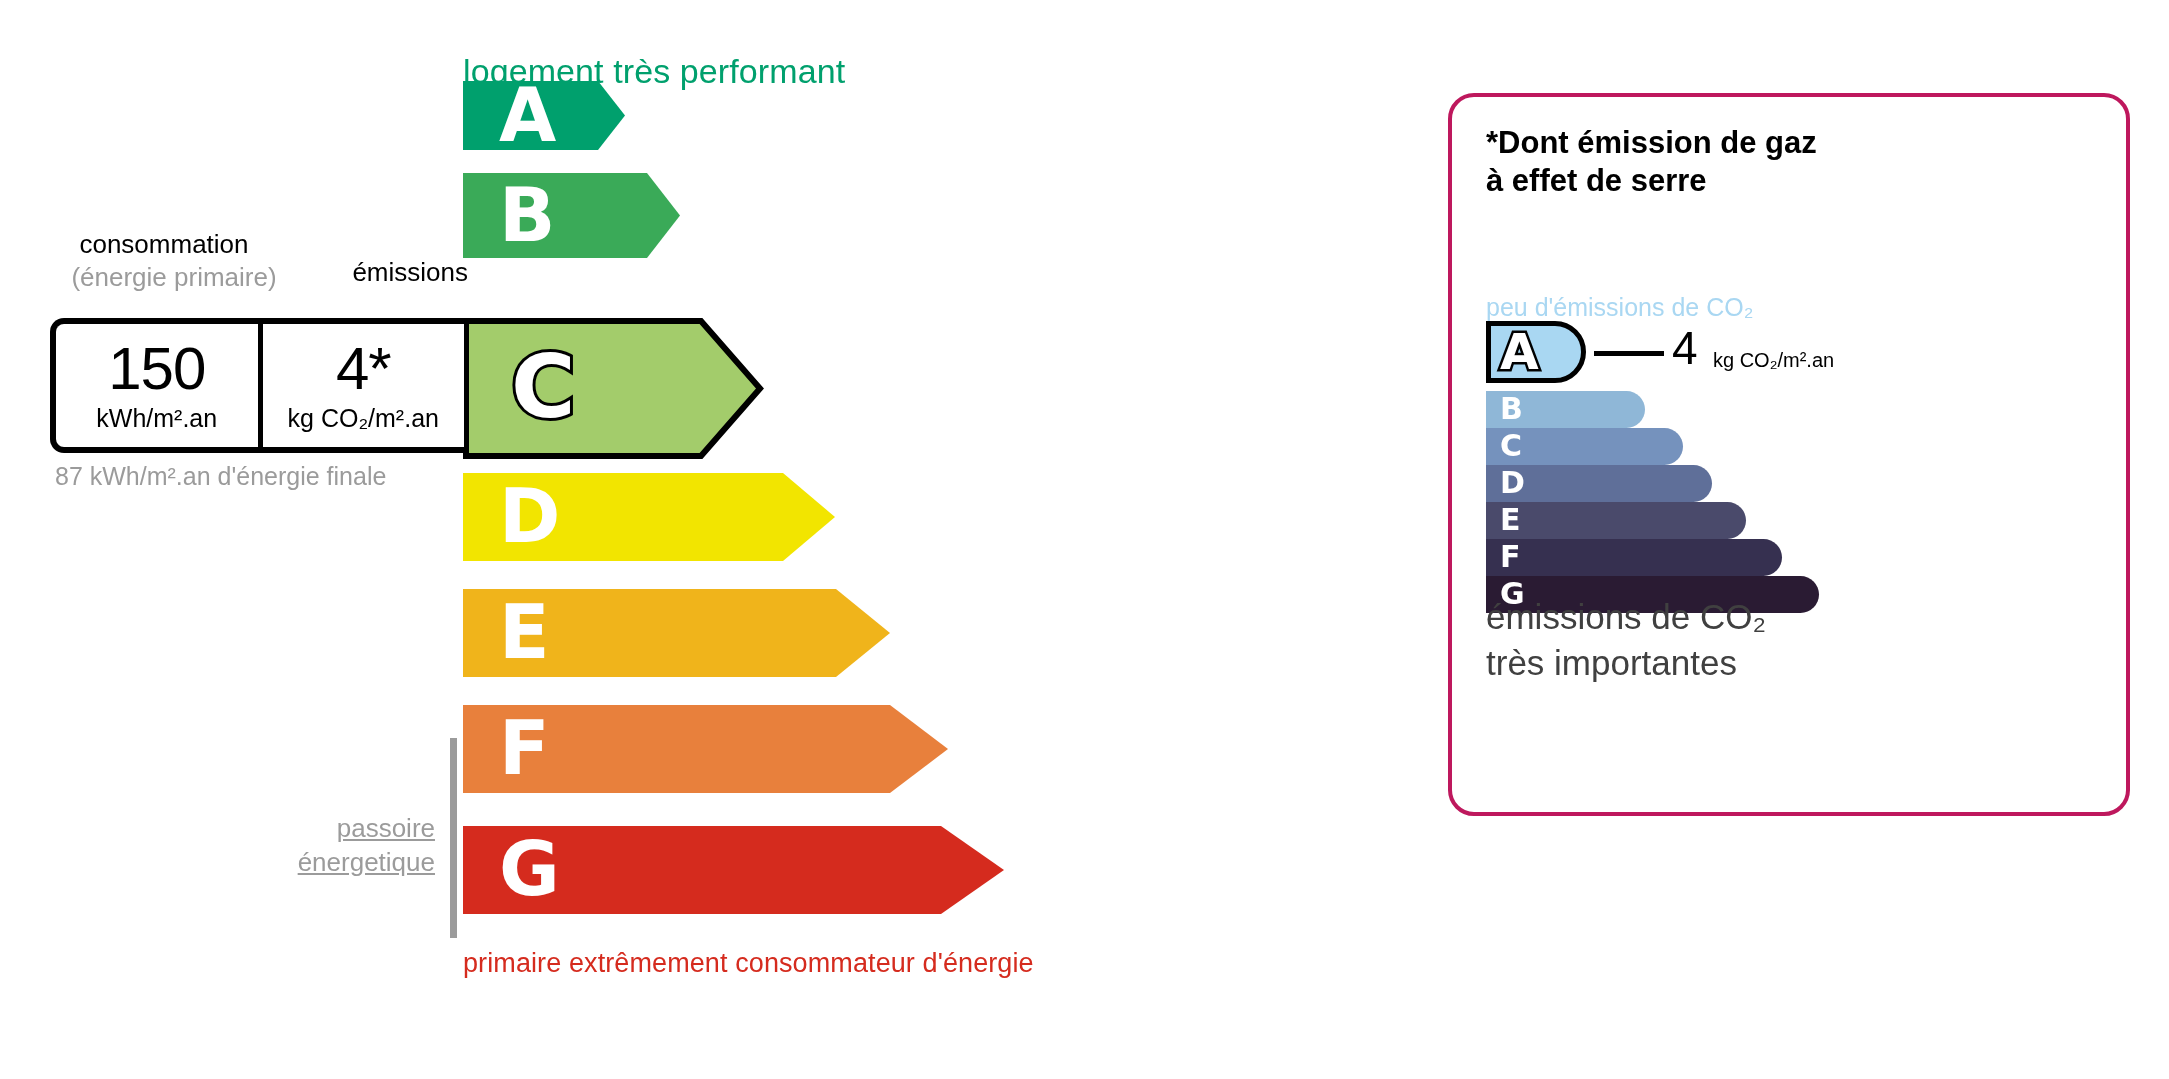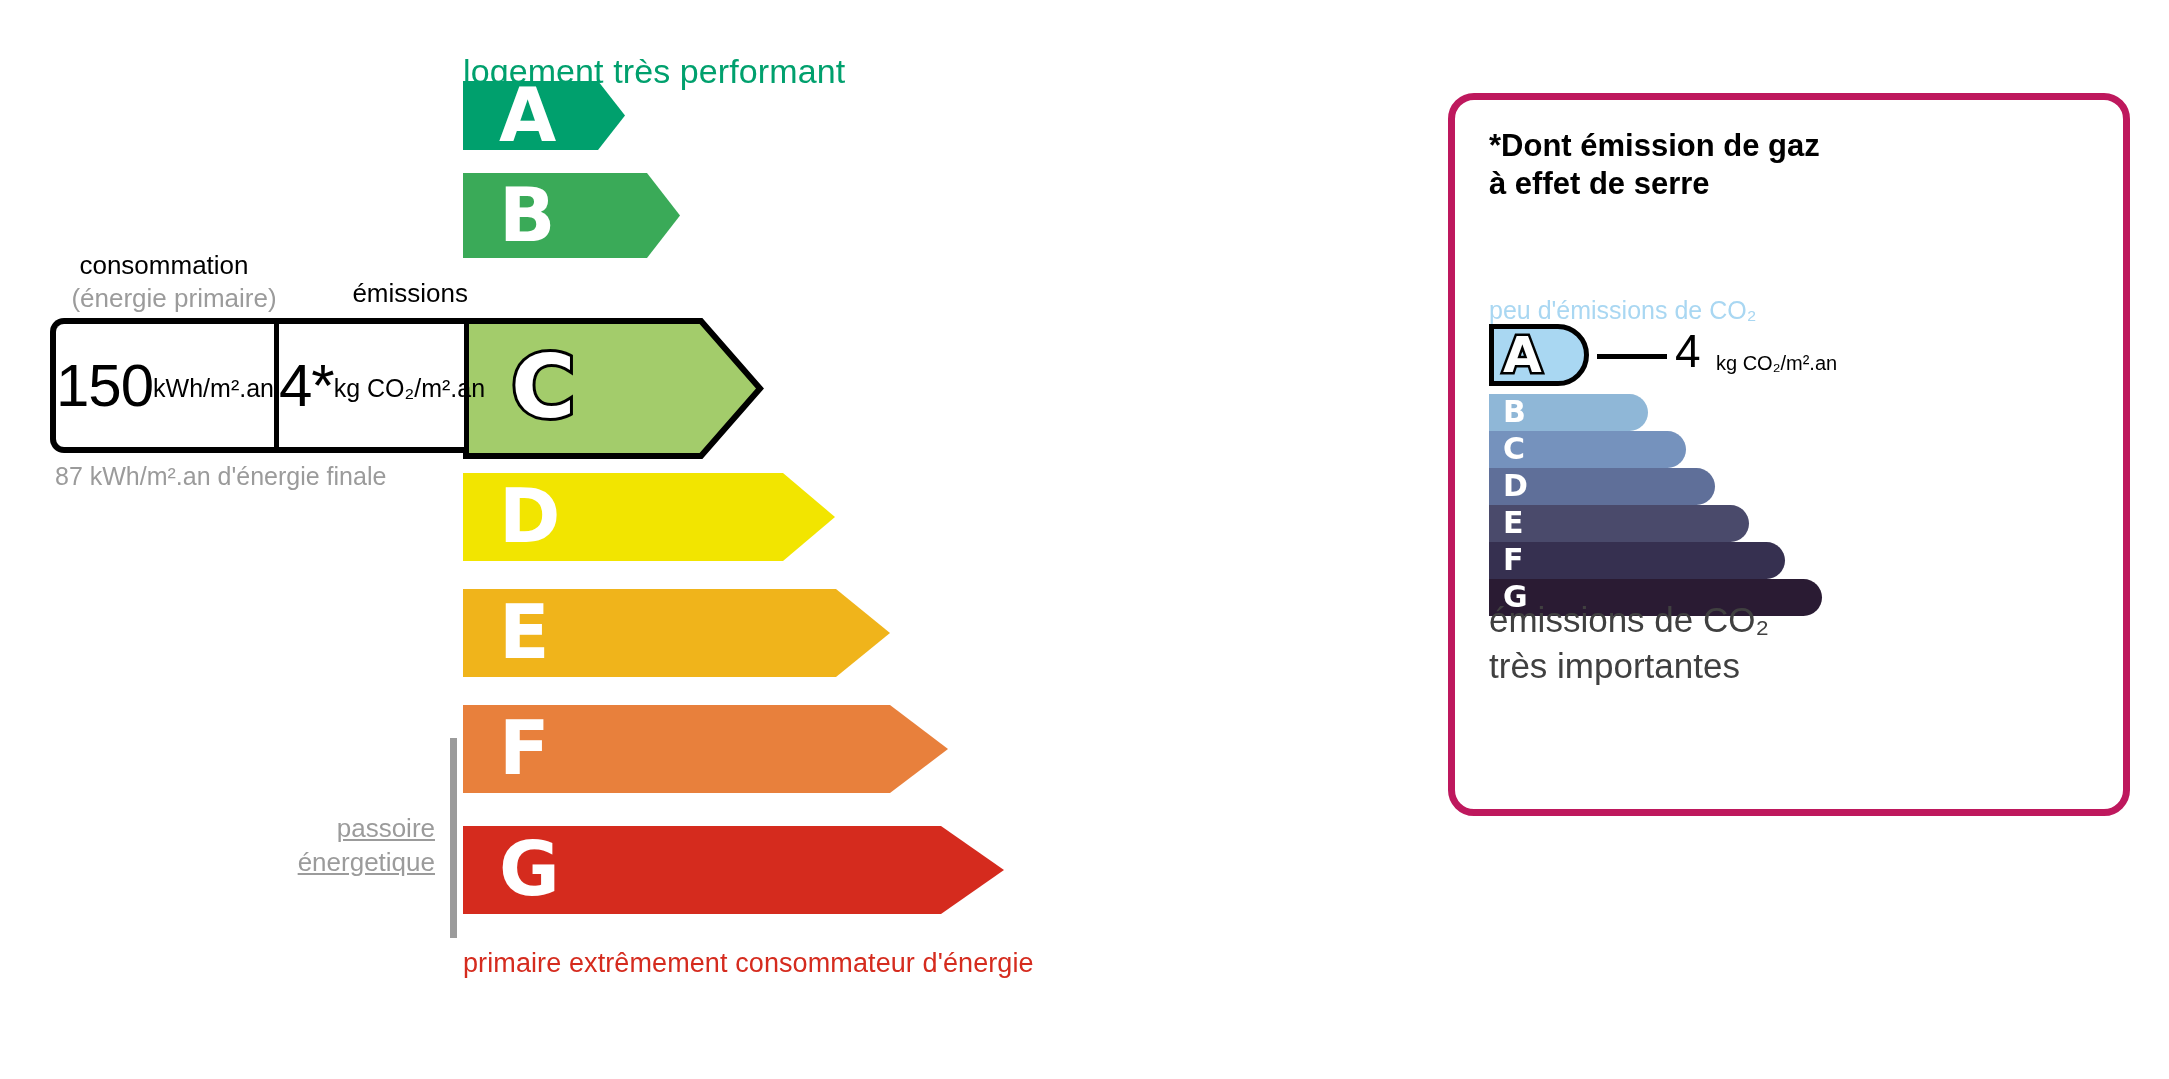--- a/index.html
+++ b/index.html
@@ -78,42 +78,42 @@
     border-right: none;
     border-radius: 14px 0 0 14px;
     background: #ffffff;
     box-sizing: border-box;
     display: flex;
     z-index: 6;
   }
   .vb-cell {
     flex: 1 1 0;
     display: flex;
-    flex-direction: row;
+    flex-direction: column;
     align-items: center;
     justify-content: center;
     position: relative;
   }
   .vb-cell.left { border-right: 5px solid #000000; }
   .vb-num {
     font-size: 60px;
     font-weight: normal;
     color: #000000;
     line-height: 1.0;
     letter-spacing: -1px;
   }
   .vb-unit {
     font-size: 25px;
     color: #000000;
     margin-top: 5px;
     white-space: nowrap;
   }
   .vb-headers {
     position: absolute;
-    left: 50px; top: 249px;
+    left: 50px; top: 228px;
     width: 420px; height: 70px;
   }
   .hdr-conso {
     position: absolute; left: 0; top: 0; width: 228px;
     text-align: center; font-size: 26px; color: #000;
     line-height: 1.25;
   }
   .hdr-conso .sub { color: #9b9b9b; margin-left: 20px; }
   .hdr-emis {
     position: absolute; left: 228px; top: 29px; width: 190px;
@@ -144,21 +144,21 @@
     color: #9b9b9b;
     line-height: 1.3;
     text-decoration: underline;
   }
 
   
   #co2-panel {
     position: absolute;
     left: 1448px; top: 93px;
     width: 682px; height: 723px;
-    border: 7px solid #be185d;
+    border: 4px solid #be185d;
     border-radius: 26px;
     background: #ffffff;
     box-sizing: border-box;
   }
   #co2-title {
     position: absolute;
     left: 34px; top: 27px;
     font-size: 31px;
     font-weight: bold;
     color: #000000;

